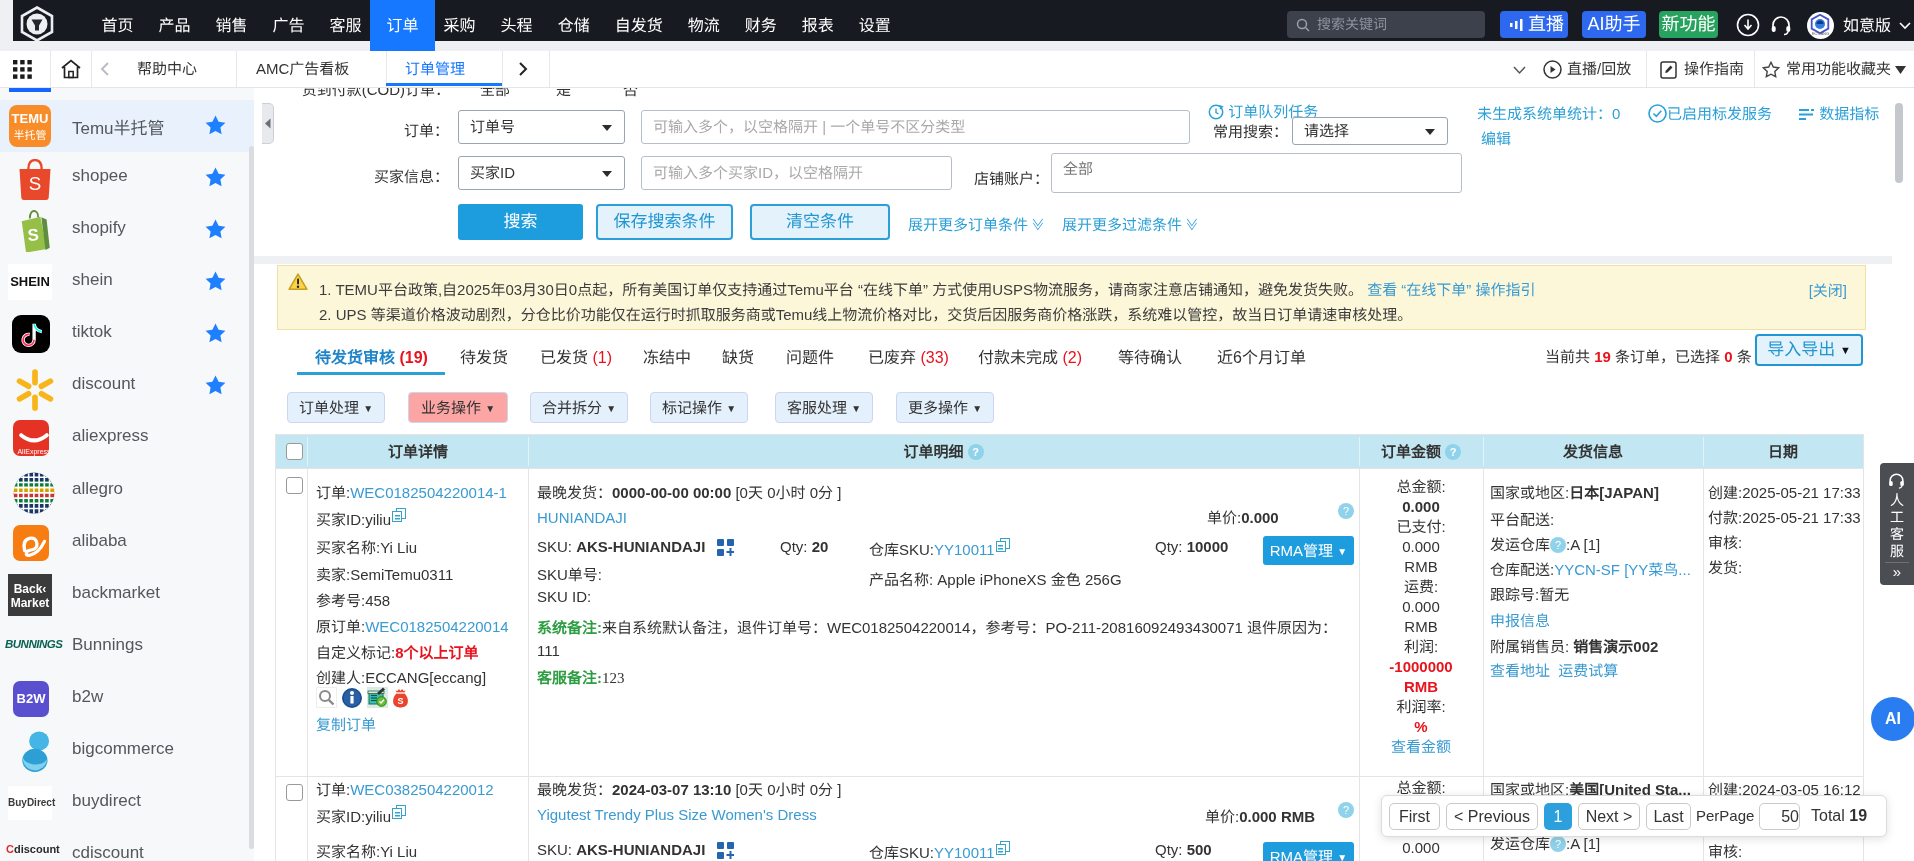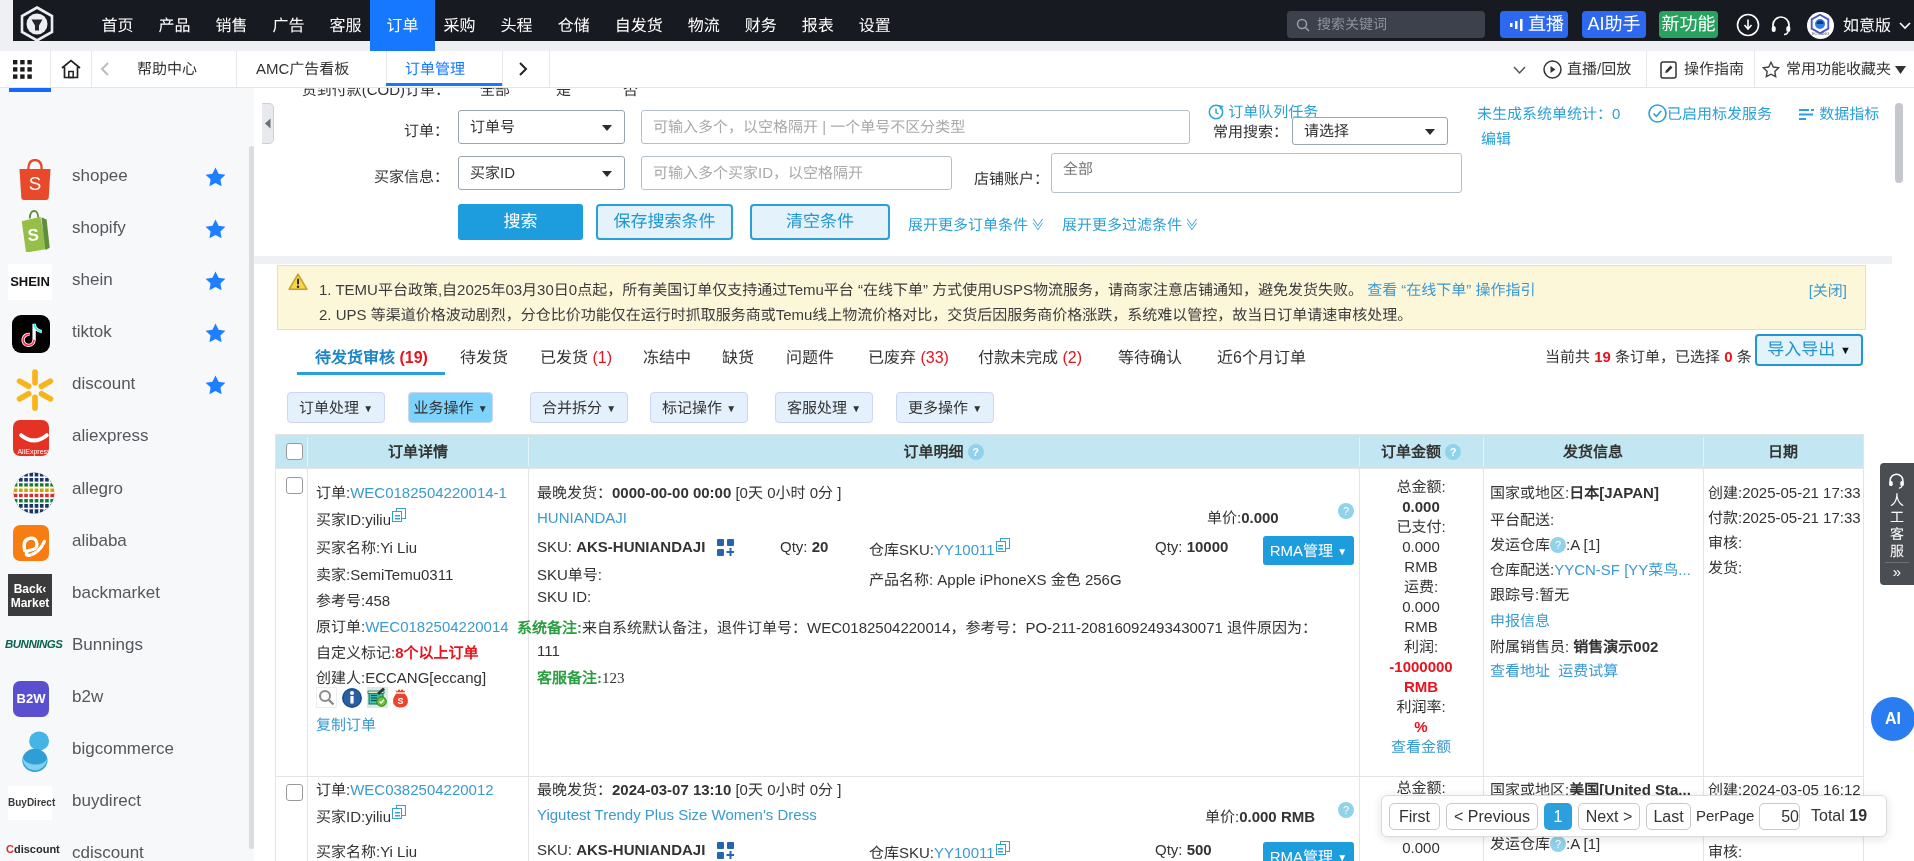--- a/index.html
+++ b/index.html
@@ -167,20 +167,30 @@
       <path d="M9 1.3 L11.3 6 L16.6 6.8 L12.8 10.5 L13.7 15.7 L9 13.2 L4.3 15.7 L5.2 10.5 L1.4 6.8 L6.7 6 Z" fill="none" stroke="#444" stroke-width="1.4"></path>
     </svg>
   <div class="ttab" style="left:1786px;">常用功能收藏夹</div>
   <svg width="11" height="8" viewBox="0 0 11 8" style="position:absolute;left:1895px;top:15px">
       <path d="M0 0 h11 l-5.5 8 z" fill="#333"></path>
     </svg>
 </div>
 
 <div id="sidebar">
 
+  <div class="prow on" style="top:12px;">
+    <div class="ic" style="background:#f78c28;border-radius:8px;color:#fff;text-align:center;">
+        <div style="font-size:13px;font-weight:bold;margin-top:6px;">TEMU</div>
+        <div style="font-size:11px;">半托管</div>
+      </div>
+    <div class="nm">Temu半托管</div>
+    <svg class="star" width="21" height="20" viewBox="0 0 21 20">
+        <path d="M10.5 0.5 L13.6 6.7 L20.4 7.7 L15.4 12.5 L16.6 19.3 L10.5 16 L4.4 19.3 L5.6 12.5 L0.6 7.7 L7.4 6.7 Z" fill="#1e80ff"></path>
+      </svg>
+  </div>
 
   <div class="prow" style="top:64px;">
     <svg class="ic" style="left:14px;top:7px" width="32" height="38" viewBox="0 0 32 38">
         <path d="M10 9 C10 3 12.5 1 16 1 C19.5 1 22 3 22 9" fill="none" stroke="#e8492b" stroke-width="2.2"></path>
         <path d="M2 9 H30 L28.4 35 Q28.2 37 26 37 H6 Q3.8 37 3.6 35 Z" fill="#e8492b"></path>
         <text x="16" y="28" font-size="17" fill="#fff" text-anchor="middle" font-family="Liberation Sans">S</text>
       </svg>
     <div class="nm">shopee</div>
     <svg class="star" width="21" height="20" viewBox="0 0 21 20">
         <path d="M10.5 0.5 L13.6 6.7 L20.4 7.7 L15.4 12.5 L16.6 19.3 L10.5 16 L4.4 19.3 L5.6 12.5 L0.6 7.7 L7.4 6.7 Z" fill="#1e80ff"></path>
@@ -401,21 +411,21 @@
   <div class="abs" style="left:722px;top:344px;color:#333;">缺货</div>
   <div class="abs" style="left:786px;top:344px;color:#333;">问题件</div>
   <div class="abs" style="left:868px;top:344px;color:#333;">已废弃 <span class="red">(33)</span></div>
   <div class="abs" style="left:978px;top:344px;color:#333;">付款未完成 <span class="red">(2)</span></div>
   <div class="abs" style="left:1118px;top:344px;color:#333;">等待确认</div>
   <div class="abs" style="left:1217px;top:344px;color:#333;">近6个月订单</div>
   <div class="abs" style="left:1545px;top:345px;color:#333;font-size:15px;">当前共 <span class="red b">19</span> 条订单，已选择 <span class="red b">0</span> 条</div>
   <div class="abs" style="left:1755px;top:334px;width:108px;height:32px;background:#e3f2fb;border:2px solid #2196d3;border-radius:4px;color:#2196d3;font-size:17px;text-align:center;line-height:28px;">导入导出 <span style="font-size:11px;vertical-align:1px;color:#111;">▼</span></div>
 
   <div class="abs" style="left:287px;top:392px;width:98px;height:31px;background:#e4f0fc;border:1px solid #ccd6f0;border-radius:4px;color:#333;font-size:15px;text-align:center;line-height:29px;">订单处理 <span style="font-size:10px;vertical-align:1px;">▼</span></div>
-  <div class="abs" style="left:408px;top:392px;width:85px;height:31px;background:#7dd3fc;border:1px solid #ccd6f0;border-radius:4px;color:#333;font-size:15px;text-align:center;line-height:29px;">业务操作 <span style="font-size:10px;vertical-align:1px;">▼</span></div>
+  <div class="abs" style="left:408px;top:392px;width:100px;height:31px;background:#fca5a5;border:1px solid #ccd6f0;border-radius:4px;color:#333;font-size:15px;text-align:center;line-height:29px;">业务操作 <span style="font-size:10px;vertical-align:1px;">▼</span></div>
   <div class="abs" style="left:530px;top:392px;width:98px;height:31px;background:#e4f0fc;border:1px solid #ccd6f0;border-radius:4px;color:#333;font-size:15px;text-align:center;line-height:29px;">合并拆分 <span style="font-size:10px;vertical-align:1px;">▼</span></div>
   <div class="abs" style="left:650px;top:392px;width:98px;height:31px;background:#e4f0fc;border:1px solid #ccd6f0;border-radius:4px;color:#333;font-size:15px;text-align:center;line-height:29px;">标记操作 <span style="font-size:10px;vertical-align:1px;">▼</span></div>
   <div class="abs" style="left:775px;top:392px;width:98px;height:31px;background:#e4f0fc;border:1px solid #ccd6f0;border-radius:4px;color:#333;font-size:15px;text-align:center;line-height:29px;">客服处理 <span style="font-size:10px;vertical-align:1px;">▼</span></div>
   <div class="abs" style="left:896px;top:392px;width:98px;height:31px;background:#e4f0fc;border:1px solid #ccd6f0;border-radius:4px;color:#333;font-size:15px;text-align:center;line-height:29px;">更多操作 <span style="font-size:10px;vertical-align:1px;">▼</span></div>
 </div>
 
 <div class="abs" style="left:0;top:0;width:1914px;height:861px;z-index:3">
 
   <div class="th" style="left:275px;width:33px;"></div>
   <div class="th" style="left:308px;width:220px;">订单详情</div>
@@ -495,21 +505,21 @@
     </svg>
   <div class="cell" style="left:780px;top:538px;">Qty: <span class="b">20</span></div>
   <div class="cell" style="left:869px;top:538px;">仓库SKU:<span class="lnk">YY10011</span><span class="copyic"><i></i><i></i></span></div>
   <div class="cell" style="left:1155px;top:538px;">Qty: <span class="b">10000</span></div>
   <div class="abs" style="left:1263px;top:536px;width:91px;height:29px;background:#1e9dde;border-radius:3px;color:#fff;font-size:15px;text-align:center;line-height:29px;">RMA管理 <span style="font-size:10px;vertical-align:1px;">▼</span></div>
   <div class="cell" style="left:1207px;top:506px;">单价:<span class="b">0.000</span></div>
   <div class="qm" style="position:absolute;left:1338px;top:503px;">?</div>
   <div class="cell" style="left:537px;top:563px;">SKU单号:</div>
   <div class="cell" style="left:869px;top:568px;">产品名称: Apple iPhoneXS 金色 256G</div>
   <div class="cell" style="left:537px;top:588px;">SKU ID:</div>
-  <div class="cell" style="left:517px;top:616px;"><span class="grn">系统备注:</span>来自系统默认备注，退件订单号：WEC0182504220014，参考号：PO-211-20816092493430071 退件原因为：</div>
+  <div class="cell" style="left:537px;top:616px;"><span class="grn">系统备注:</span>来自系统默认备注，退件订单号：WEC0182504220014，参考号：PO-211-20816092493430071 退件原因为：</div>
   <div class="cell" style="left:537px;top:642px;">111</div>
   <div class="cell" style="left:537px;top:666px;font-family:Liberation Serif, serif;"><span class="grn">客服备注:</span>123</div>
 
   <div class="cell" style="left:1359px;top:477px;width:124px;text-align:center;line-height:20px;">总金额:<br><span class="b">0.000</span><br>已支付:<br>0.000<br>RMB<br>运费:<br>0.000<br>RMB<br>利润:<br><span class="red b">-1000000</span><br><span class="red b">RMB</span><br>利润率:<br><span class="red b">%</span><br><span class="lnk">查看金额</span></div>
 
   <div class="cell" style="left:1490px;top:481px;">国家或地区:<span class="b">日本[JAPAN]</span></div>
   <div class="cell" style="left:1490px;top:508px;">平台配送:</div>
   <div class="cell" style="left:1490px;top:533px;">发运仓库<span class="qm">?</span>:A [1]</div>
   <div class="cell" style="left:1490px;top:558px;">仓库配送:<span class="lnk">YYCN-SF [YY菜鸟...</span></div>
   <div class="cell" style="left:1490px;top:583px;">跟踪号:暂无</div>

